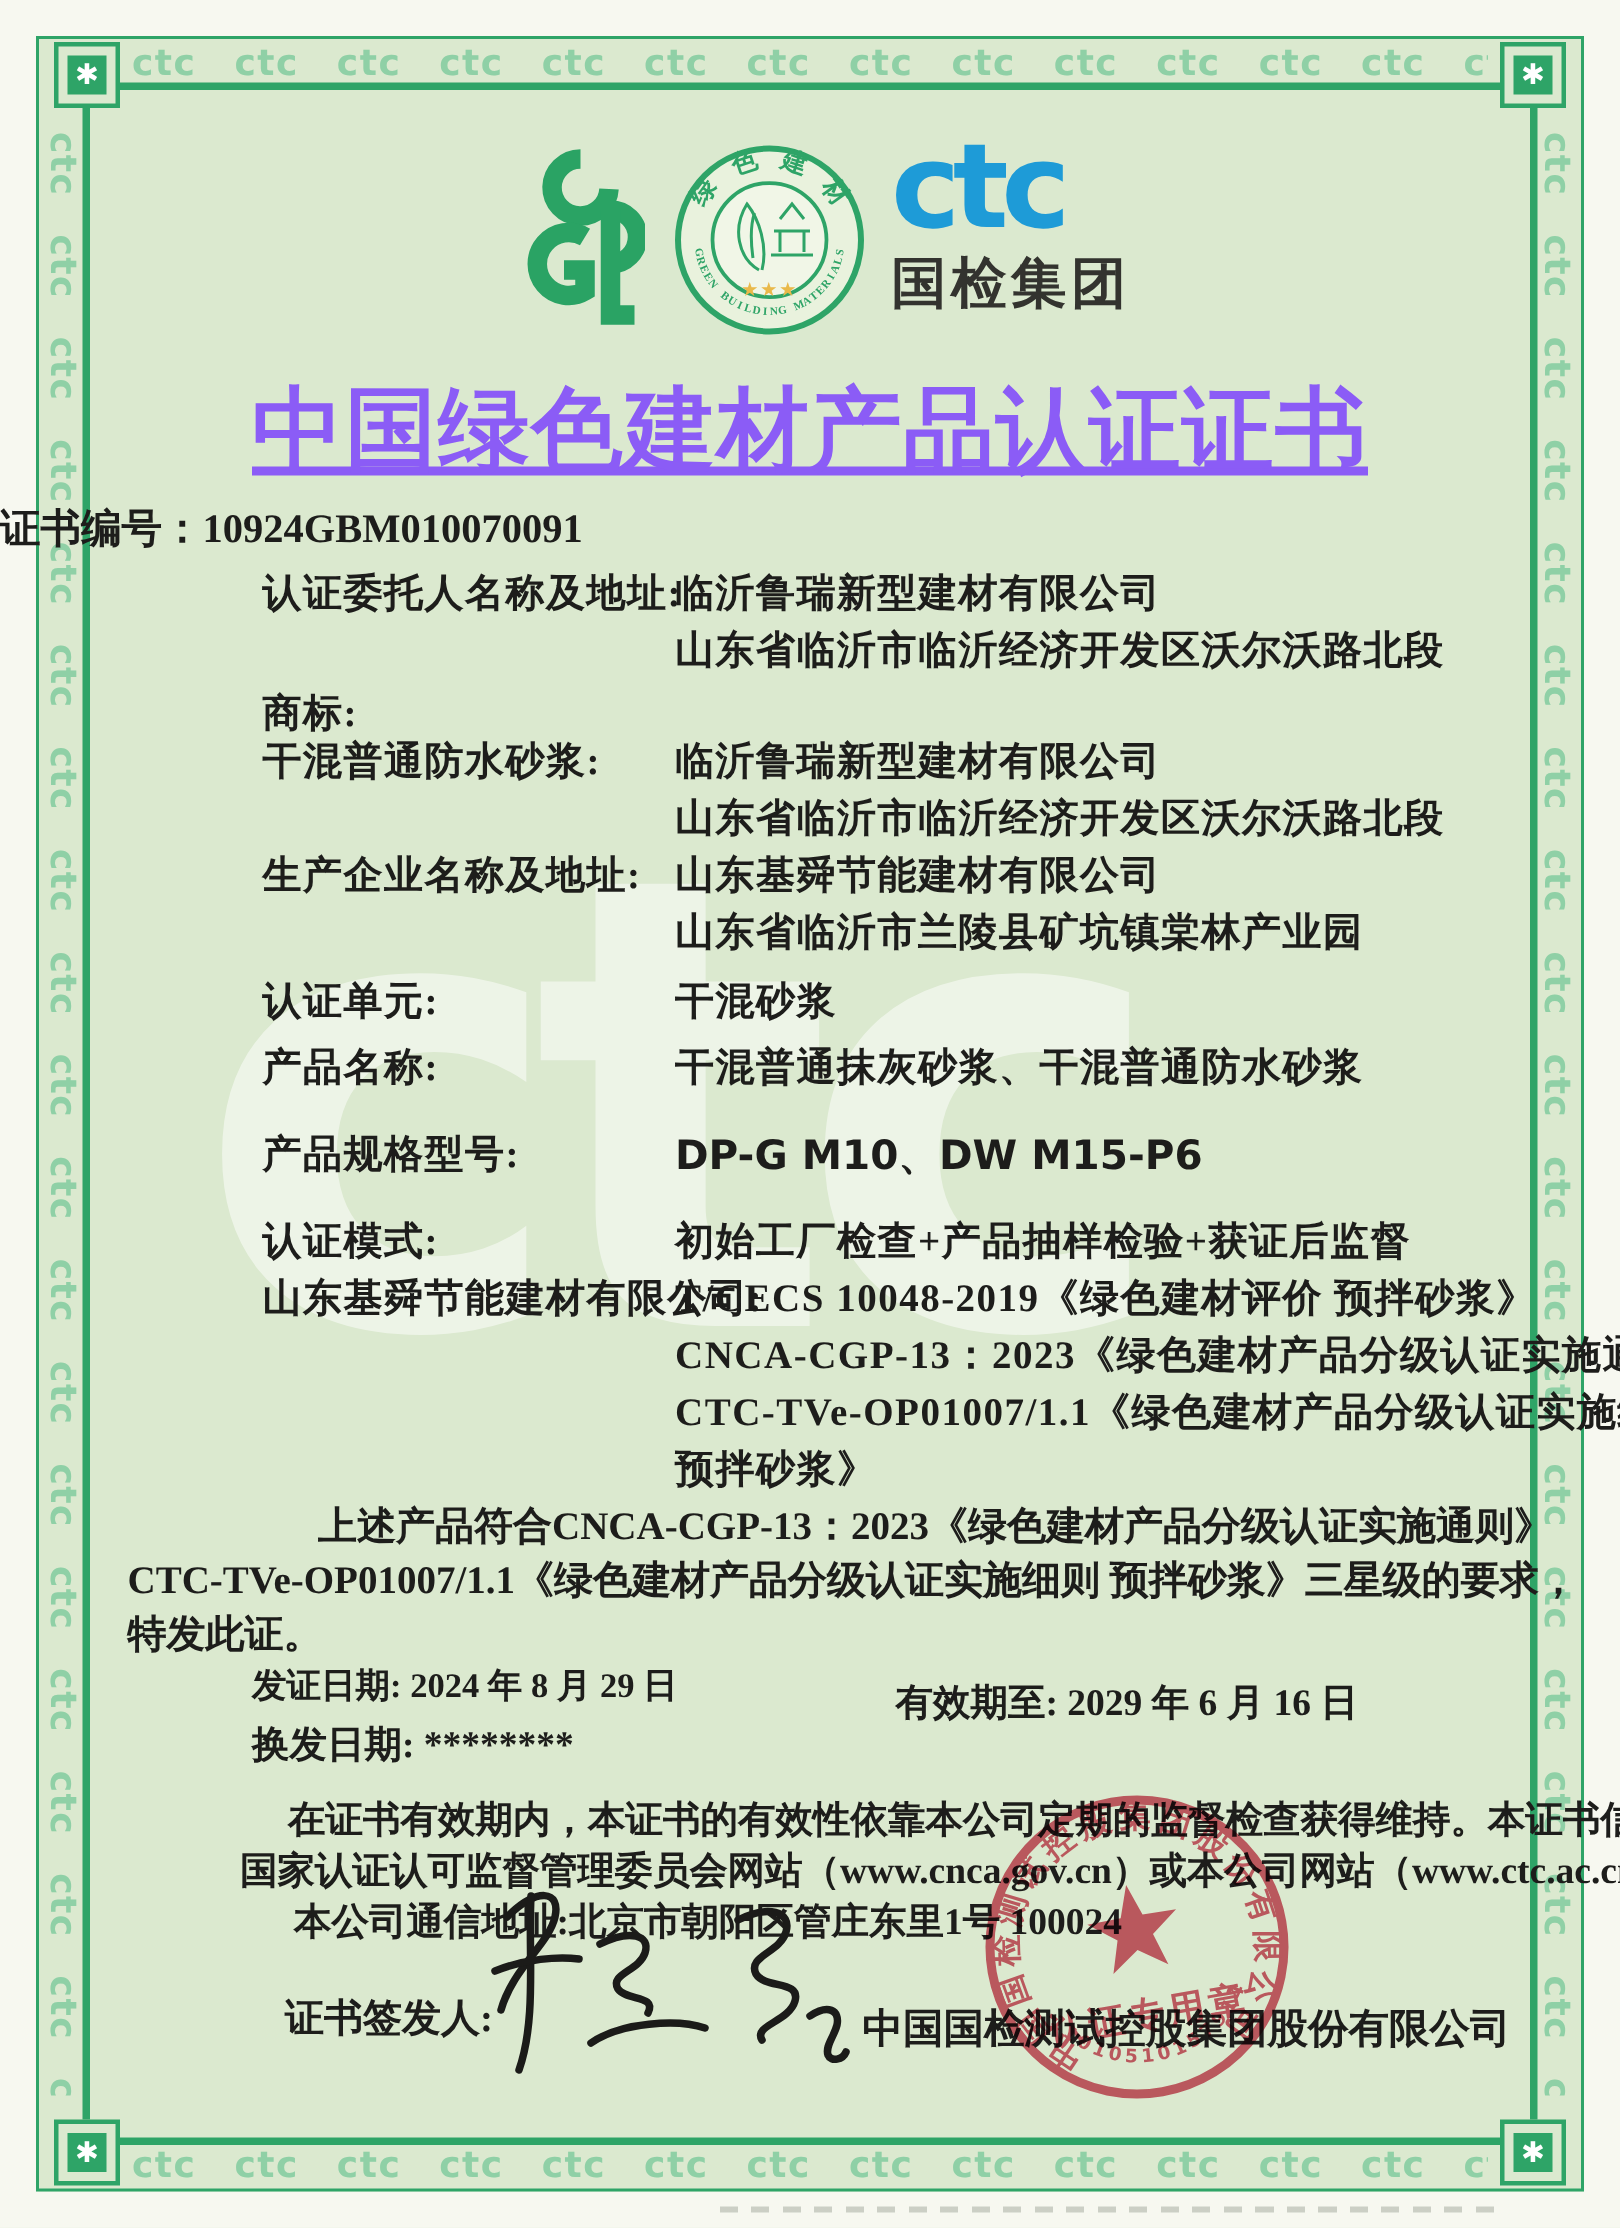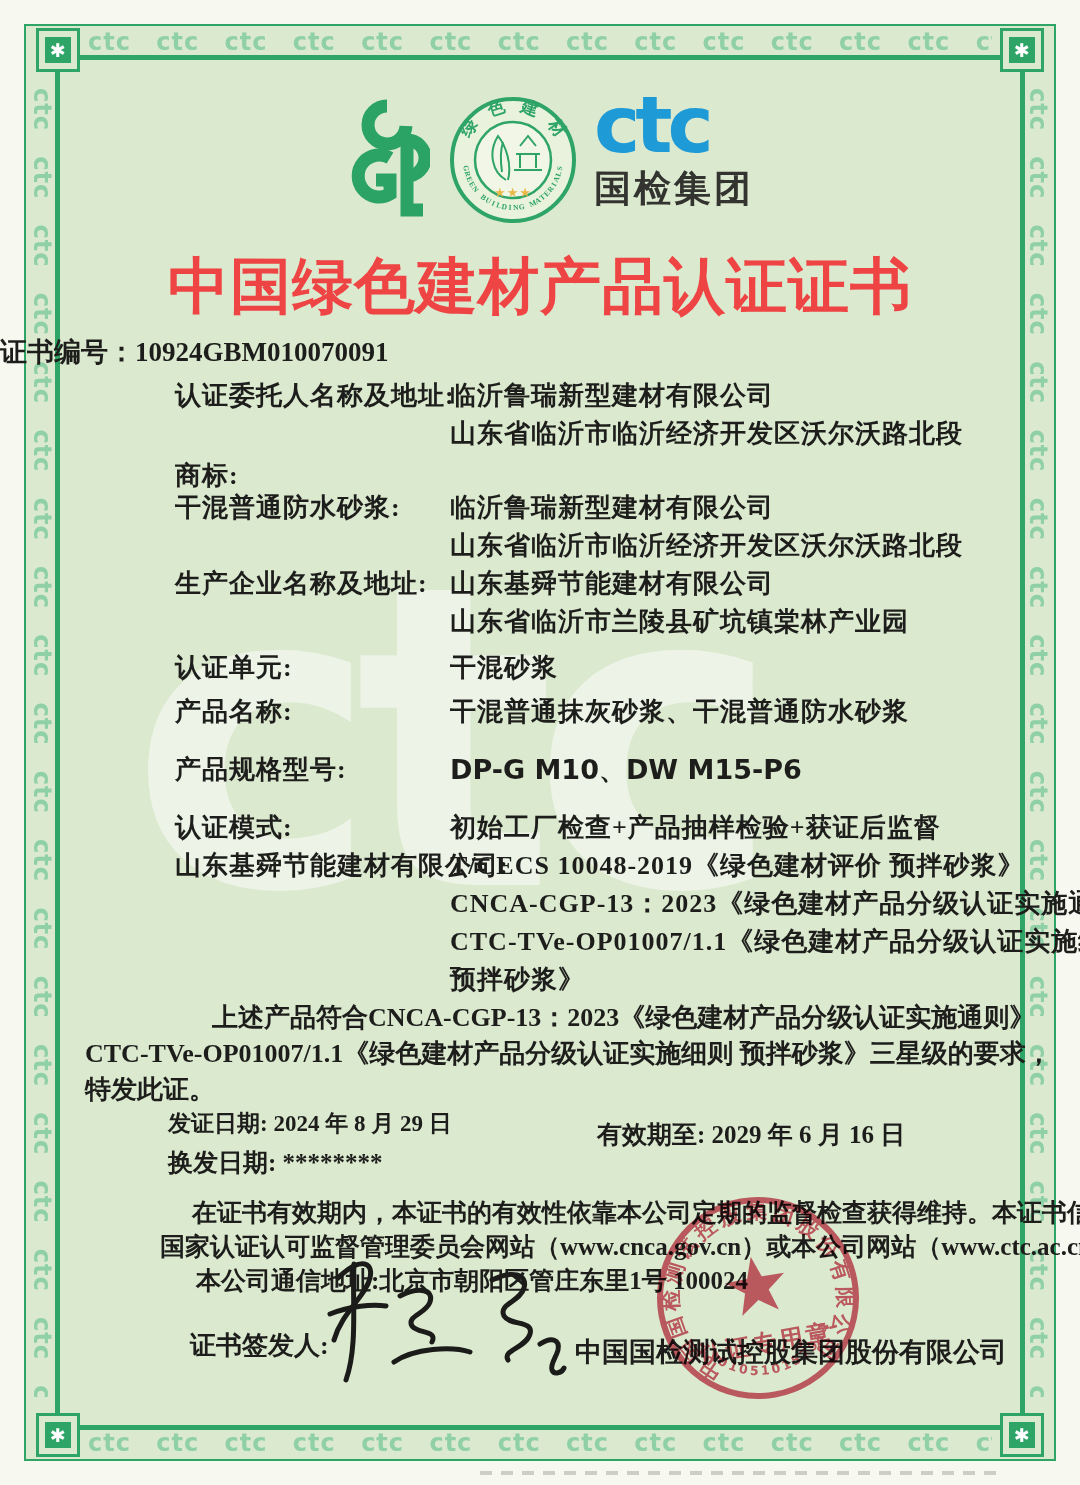--- a/index.html
+++ b/index.html
@@ -11,21 +11,21 @@
   .band-h{left:88px;right:88px;height:28px;line-height:28px;}
   .band-top{top:28px;}
   .band-bottom{bottom:28px;}
   .band-v{top:88px;bottom:88px;width:28px;writing-mode:vertical-rl;text-orientation:mixed;line-height:28px;}
   .band-left{left:28px;}
   .band-right{right:28px;}
   .corner{position:absolute;width:38px;height:38px;border:3px solid #2ea467;background:#dbe9cf;z-index:3;display:flex;align-items:center;justify-content:center;}
   .corner-inner{width:26px;height:26px;background:#2ea467;color:#ffffff;display:flex;align-items:center;justify-content:center;font-size:19px;line-height:1;font-family:"DejaVu Sans",sans-serif;}
   .watermark{position:absolute;left:130px;top:530px;font-family:"DejaVu Sans",sans-serif;font-weight:700;font-size:420px;line-height:1;color:rgba(255,255,255,0.5);letter-spacing:-24px;z-index:1;user-select:none;}
   .content{position:absolute;inset:0;z-index:4;color:#1d1d1b;}
-  .title{position:absolute;left:0;right:0;top:246px;text-align:center;font-size:61px;font-weight:700;color:#ef4444;letter-spacing:1px;}
+  .title{position:absolute;left:0;right:0;top:246px;text-align:center;font-size:61px;font-weight:700;color:#8b5cf6;letter-spacing:1px;text-decoration:underline;}
   .certno{position:absolute;left:0;right:0;top:334px;font-size:27px;font-weight:700;}
   .lab{position:absolute;left:175px;font-size:26px;font-weight:700;letter-spacing:1px;white-space:nowrap;}
   .val{position:absolute;left:450px;font-size:26px;font-weight:700;letter-spacing:1px;white-space:nowrap;}
   .mono-val{font-family:"DejaVu Sans",sans-serif;letter-spacing:0;font-size:27px;}
   .stmt{position:absolute;font-size:26px;font-weight:700;white-space:nowrap;}
   .ctc-word{font-family:"DejaVu Sans",sans-serif;font-weight:700;font-size:78px;line-height:0.85;color:#1e9bd7;letter-spacing:-5px;}
   .ctc-name{font-family:"Liberation Sans","DejaVu Sans",sans-serif;font-weight:700;font-size:37px;color:#33332f;letter-spacing:3px;margin-top:6px;}
   .faint-print{position:absolute;left:480px;bottom:10px;width:520px;height:4px;background:repeating-linear-gradient(90deg,rgba(110,120,105,0.45) 0 12px,rgba(110,120,105,0) 12px 21px);opacity:0.7;z-index:5;filter:blur(0.4px);}
   svg{display:block;}
 </style>

